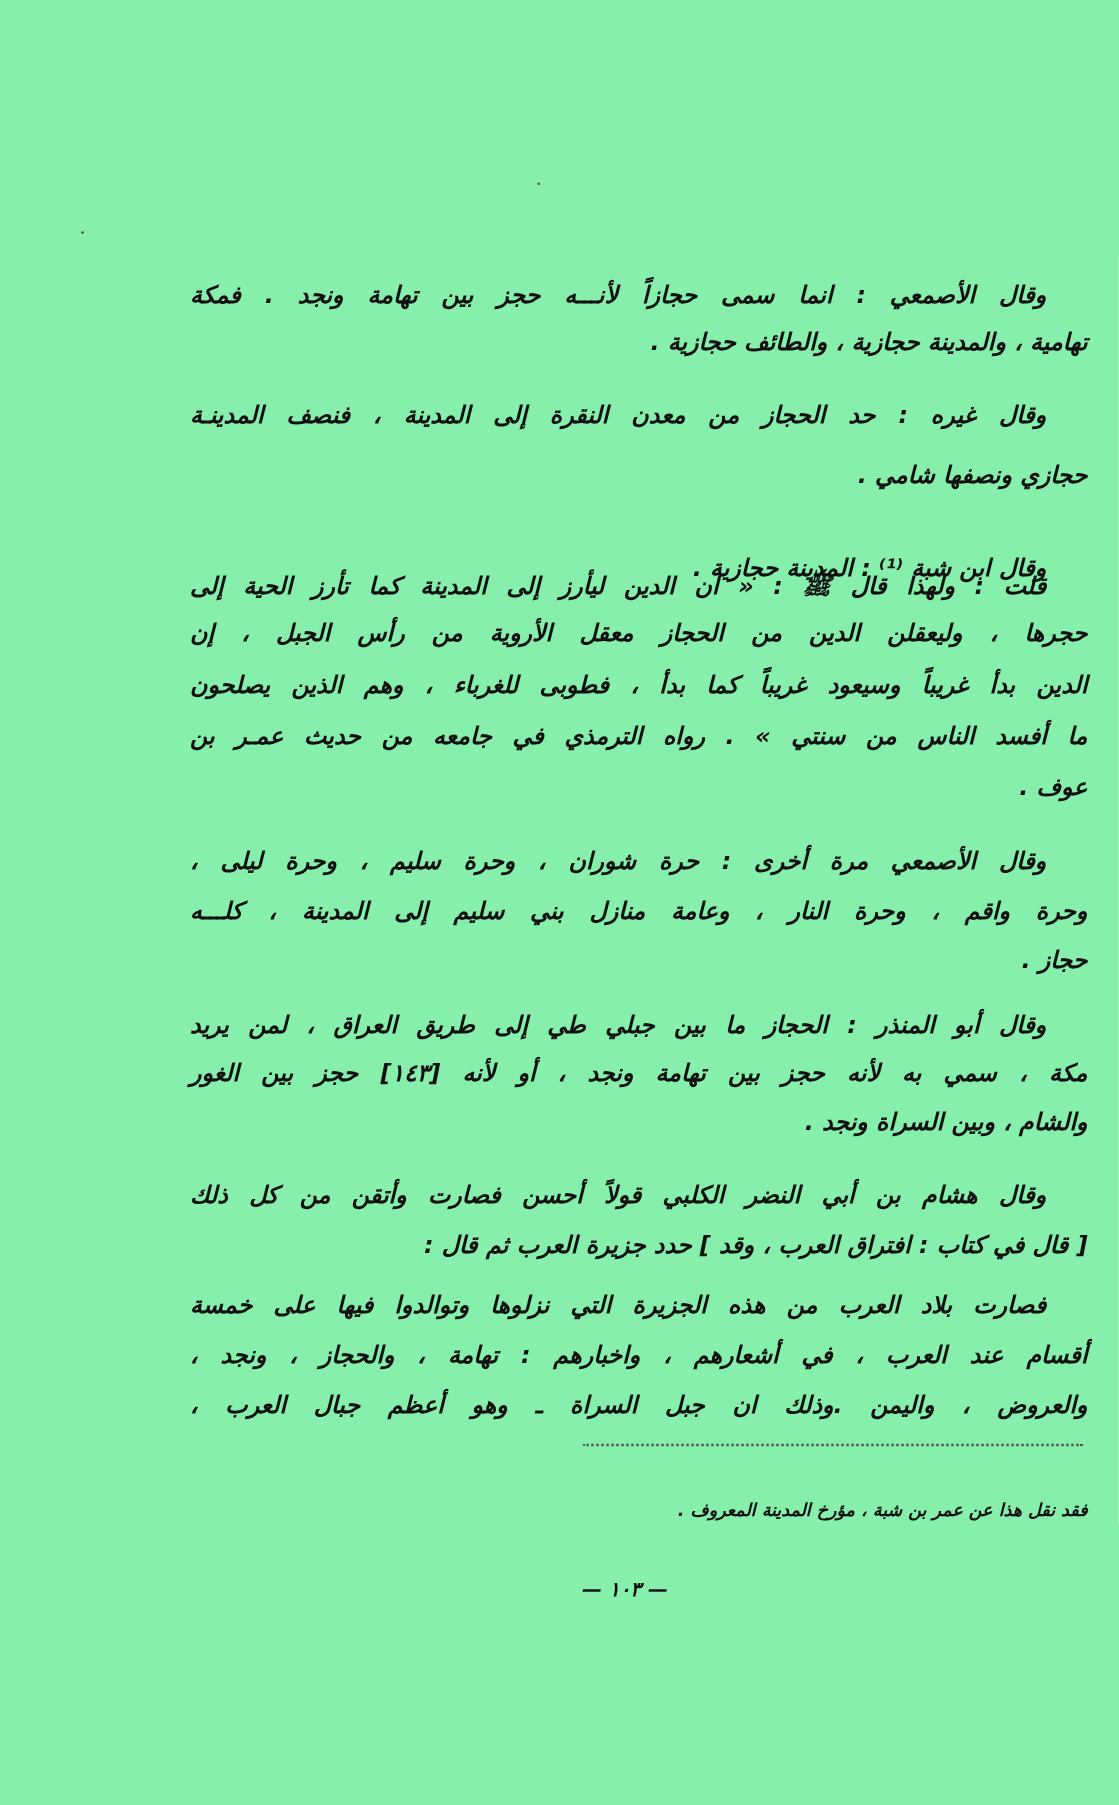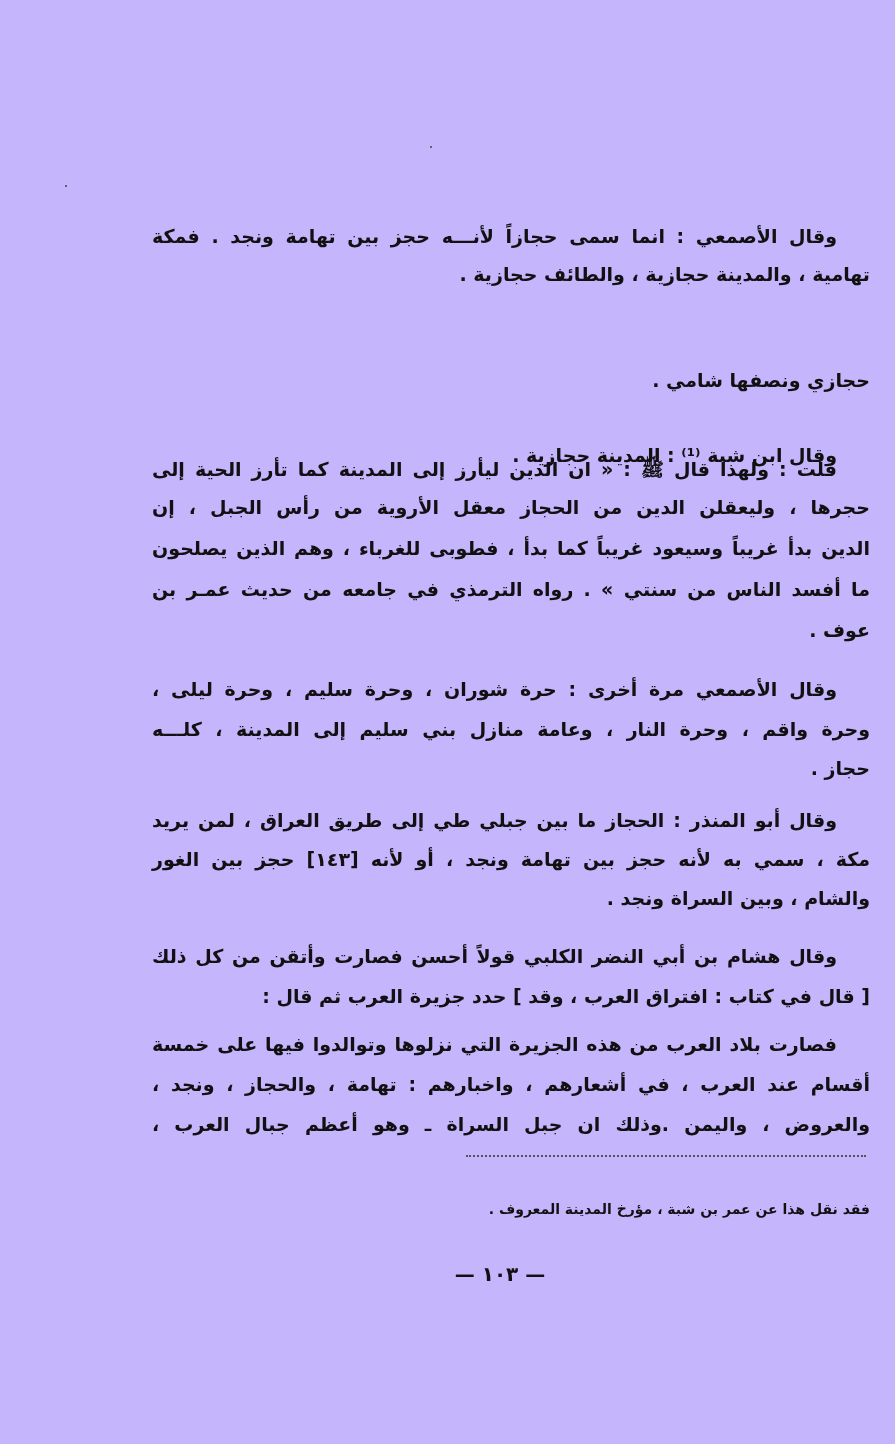--- a/index.html
+++ b/index.html
@@ -13,21 +13,22 @@
       position: relative;
       overflow: hidden;
       font-family: "DejaVu Sans", sans-serif;
       color: #111111;
     }
     .page {
       position: absolute;
       left: 0; top: 0;
       width: 895px;
       height: 1444px;
-      background: #c4b5fd;
+      background: #86efac;
+      font-style: italic;
     }
     .line {
       position: absolute;
       right: 25px;
       width: 718px;
       direction: rtl;
       text-align: justify;
       text-align-last: justify;
       font-size: 19px;
       line-height: 28px;
@@ -63,39 +64,40 @@
       text-align-last: justify;
     }
     .fn-line.last { text-align-last: right; }
     .page-number {
       position: absolute;
       left: 400px;
       top: 1262px;
       width: 200px;
       text-align: center;
       direction: rtl;
-      font-size: 20px;
+      font-size: 16px;
       font-weight: bold;
       letter-spacing: 2px;
     }
     .speck {
       position: absolute;
       width: 2px; height: 2px;
       background: #444;
       border-radius: 1px;
     }
   </style>
 </head>
 <body>
 
 <div class="page">
 
   <div class="line indent-inner" style="top:222px;">وقال الأصمعي : انما سمى حجازاً لأنـــه حجز بين تهامة ونجد . فمكة</div>
   <div class="line last" style="top:260px;">تهامية ، والمدينة حجازية ، والطائف حجازية .</div>
 
+  <div class="line indent-inner" style="top:318px;">وقال غيره : حد الحجاز من معدن النقرة إلى المدينة ، فنصف المدينـة</div>
   <div class="line last" style="top:334px;margin-top:32px;">حجازي ونصفها شامي .</div>
 
   <div class="line indent-inner last" style="top:413px;margin-top:28px;">وقال ابن شبة ⁽¹⁾ : المدينة حجازية .</div>
 
   <div class="line indent-inner" style="top:455px;">قلت : ولهذا قال ﷺ : « ان الدين ليأرز إلى المدينة كما تأرز الحية إلى</div>
   <div class="line" style="top:493px;margin-left:28px;">حجرها ، وليعقلن الدين من الحجاز معقل الأروية من رأس الجبل ، إن</div>
   <div class="line" style="top:534px;">الدين بدأ غريباً وسيعود غريباً كما بدأ ، فطوبى للغرباء ، وهم الذين يصلحون</div>
   <div class="line" style="top:575px;">ما أفسد الناس من سنتي » . رواه الترمذي في جامعه من حديث عمـر بن</div>
   <div class="line last" style="top:616px;">عوف .</div>
 

